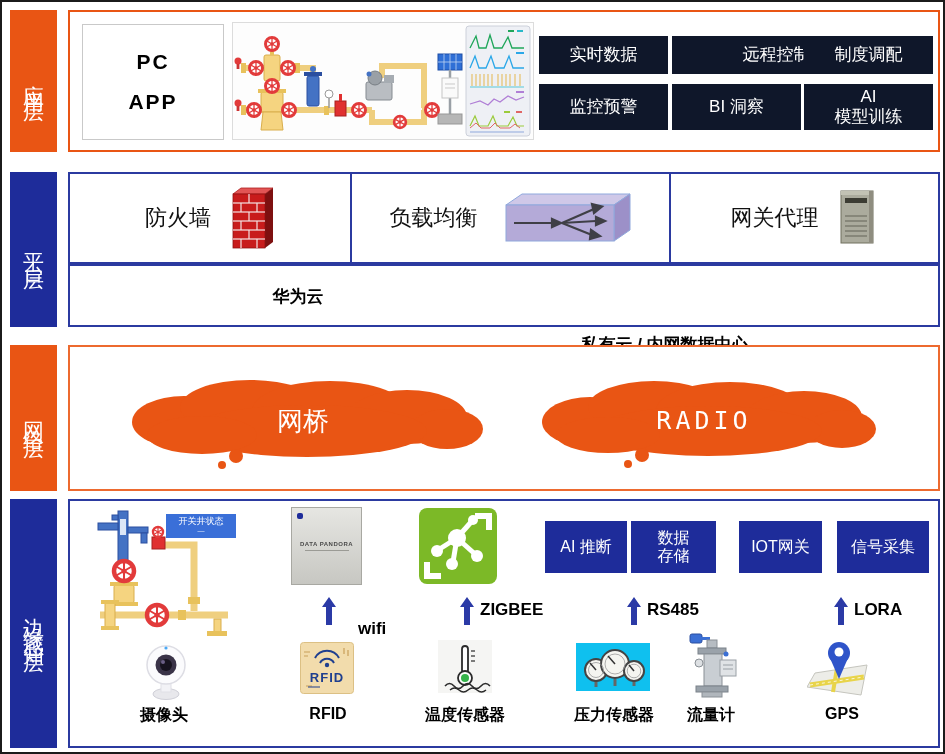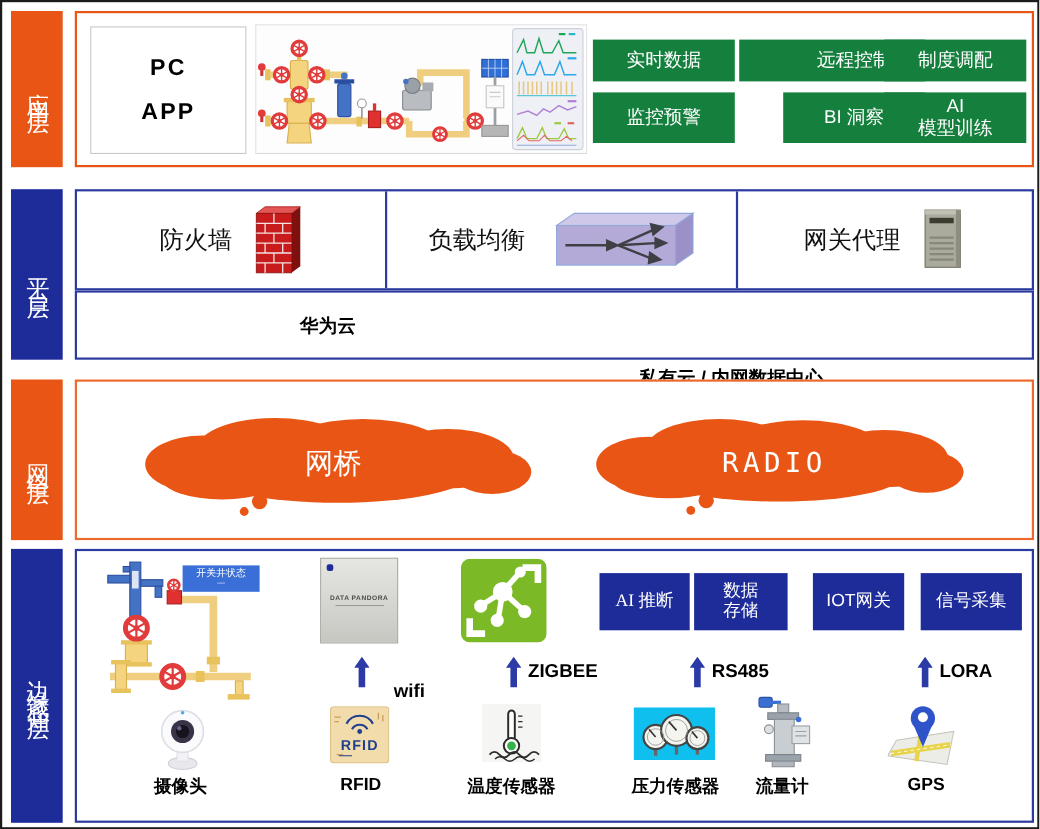--- a/index.html
+++ b/index.html
@@ -11,21 +11,21 @@
   .orange{background:#E95514;}
   .navy{background:#1E2C9A;}
   .sec{position:absolute;left:66px;width:872px;box-sizing:border-box;background:#fff;}
   .app-sec{border:2px solid #E95514;}
   .plat-box{border:2px solid #2B3AA0;}
   .net-sec{border:2px solid #ED6A2F;}
   .edge-sec{border:2px solid #2B3AA0;}
   .pc-box{position:absolute;left:12px;top:12px;width:140px;height:114px;border:1px solid #C9C9C9;
     display:flex;flex-direction:column;align-items:center;justify-content:center;gap:16px;
     font-weight:700;font-size:21px;letter-spacing:2px;color:#000;}
-  .btn{position:absolute;width:129px;background:#15803d;color:#fff;display:flex;align-items:center;
+  .btn{position:absolute;width:129px;background:#0f172a;color:#fff;display:flex;align-items:center;
     justify-content:center;font-size:17px;text-align:center;white-space:pre-line;line-height:1.15;}
   .plat-row{position:absolute;left:0;top:0;width:100%;height:100%;display:flex;}
   .plat-cell{display:flex;align-items:center;justify-content:center;gap:18px;height:100%;
     border-right:2px solid #2B3AA0;box-sizing:border-box;}
   .plat-cell:last-child{border-right:none;}
   .plat-label{font-size:22px;color:#111;}
   .cloud-span{position:absolute;top:50%;transform:translateY(-50%);font-weight:700;font-size:17px;
     text-align:center;color:#000;}
   .bluebox{position:absolute;background:#1E2C9A;color:#fff;display:flex;align-items:center;
     justify-content:center;font-size:16px;text-align:center;white-space:pre-line;line-height:1.15;}
@@ -155,21 +155,21 @@
         <path d="M238,104 L243,94 247,104 256,104 261,94 265,104 276,104 281,95 285,104 292,104" fill="none" stroke="#9BCB3C" stroke-width="1.2"></path>
         <path d="M238,106 L244,101 249,106 258,106 263,101 268,106 278,106 283,102 288,106" fill="none" stroke="#E06666" stroke-width="1"></path>
         <path d="M238,110 H292" stroke="#8FA8DC" stroke-width="1"></path>
       </g>
     </svg>
 
     <div class="btn" style="left:469px;top:24px;height:38px;">实时数据</div>
     <div class="btn" style="left:602px;top:24px;height:38px;padding-left:40px;">远程控制</div>
     <div class="btn" style="left:734px;top:24px;height:38px;">制度调配</div>
     <div class="btn" style="left:469px;top:72px;height:46px;">监控预警</div>
-    <div class="btn" style="left:602px;top:72px;height:46px;margin-left:40px;">BI 洞察</div>
+    <div class="btn" style="left:602px;top:72px;height:46px;">BI 洞察</div>
     <div class="btn" style="left:734px;top:72px;height:46px;">AI
 模型训练</div>
   </div>
 
   <div class="layer-tab navy" style="top:170px;height:155px;">
     <span>平台层</span>
   </div>
   <div class="sec plat-box" style="top:170px;height:92px;">
     <div class="plat-row">
       <div class="plat-cell" style="width:282px;">
@@ -339,21 +339,21 @@
       </g>
       <g fill="#fff">
         <circle cx="38" cy="30" r="9"></circle>
           <circle cx="18" cy="43" r="6"></circle>
           <circle cx="33" cy="56" r="6"></circle>
         <circle cx="58" cy="48" r="6"></circle>
           <circle cx="54" cy="12" r="5"></circle>
       </g>
     </svg>
 
-    <div class="bluebox" style="left:475px;top:20px;width:82px;height:52px;font-family:Liberation Serif, serif;">AI 推断</div>
+    <div class="bluebox" style="left:475px;top:20px;width:82px;height:52px;">AI 推断</div>
     <div class="bluebox" style="left:561px;top:20px;width:85px;height:52px;">数据
 存储</div>
     <div class="bluebox" style="left:669px;top:20px;width:83px;height:52px;">IOT网关</div>
     <div class="bluebox" style="left:767px;top:20px;width:92px;height:52px;">信号采集</div>
 
     <svg class="abs" style="left:252px;top:96px;" width="14" height="28" viewBox="0 0 14 28">
       <polygon points="7,0 14,10 10,10 10,28 4,28 4,10 0,10" fill="#2B3AA6"></polygon>
       </svg>
     <span class="proto" style="left:288px;top:99px;margin-top:19px;">wifi</span>
     <svg class="abs" style="left:390px;top:96px;" width="14" height="28" viewBox="0 0 14 28">

